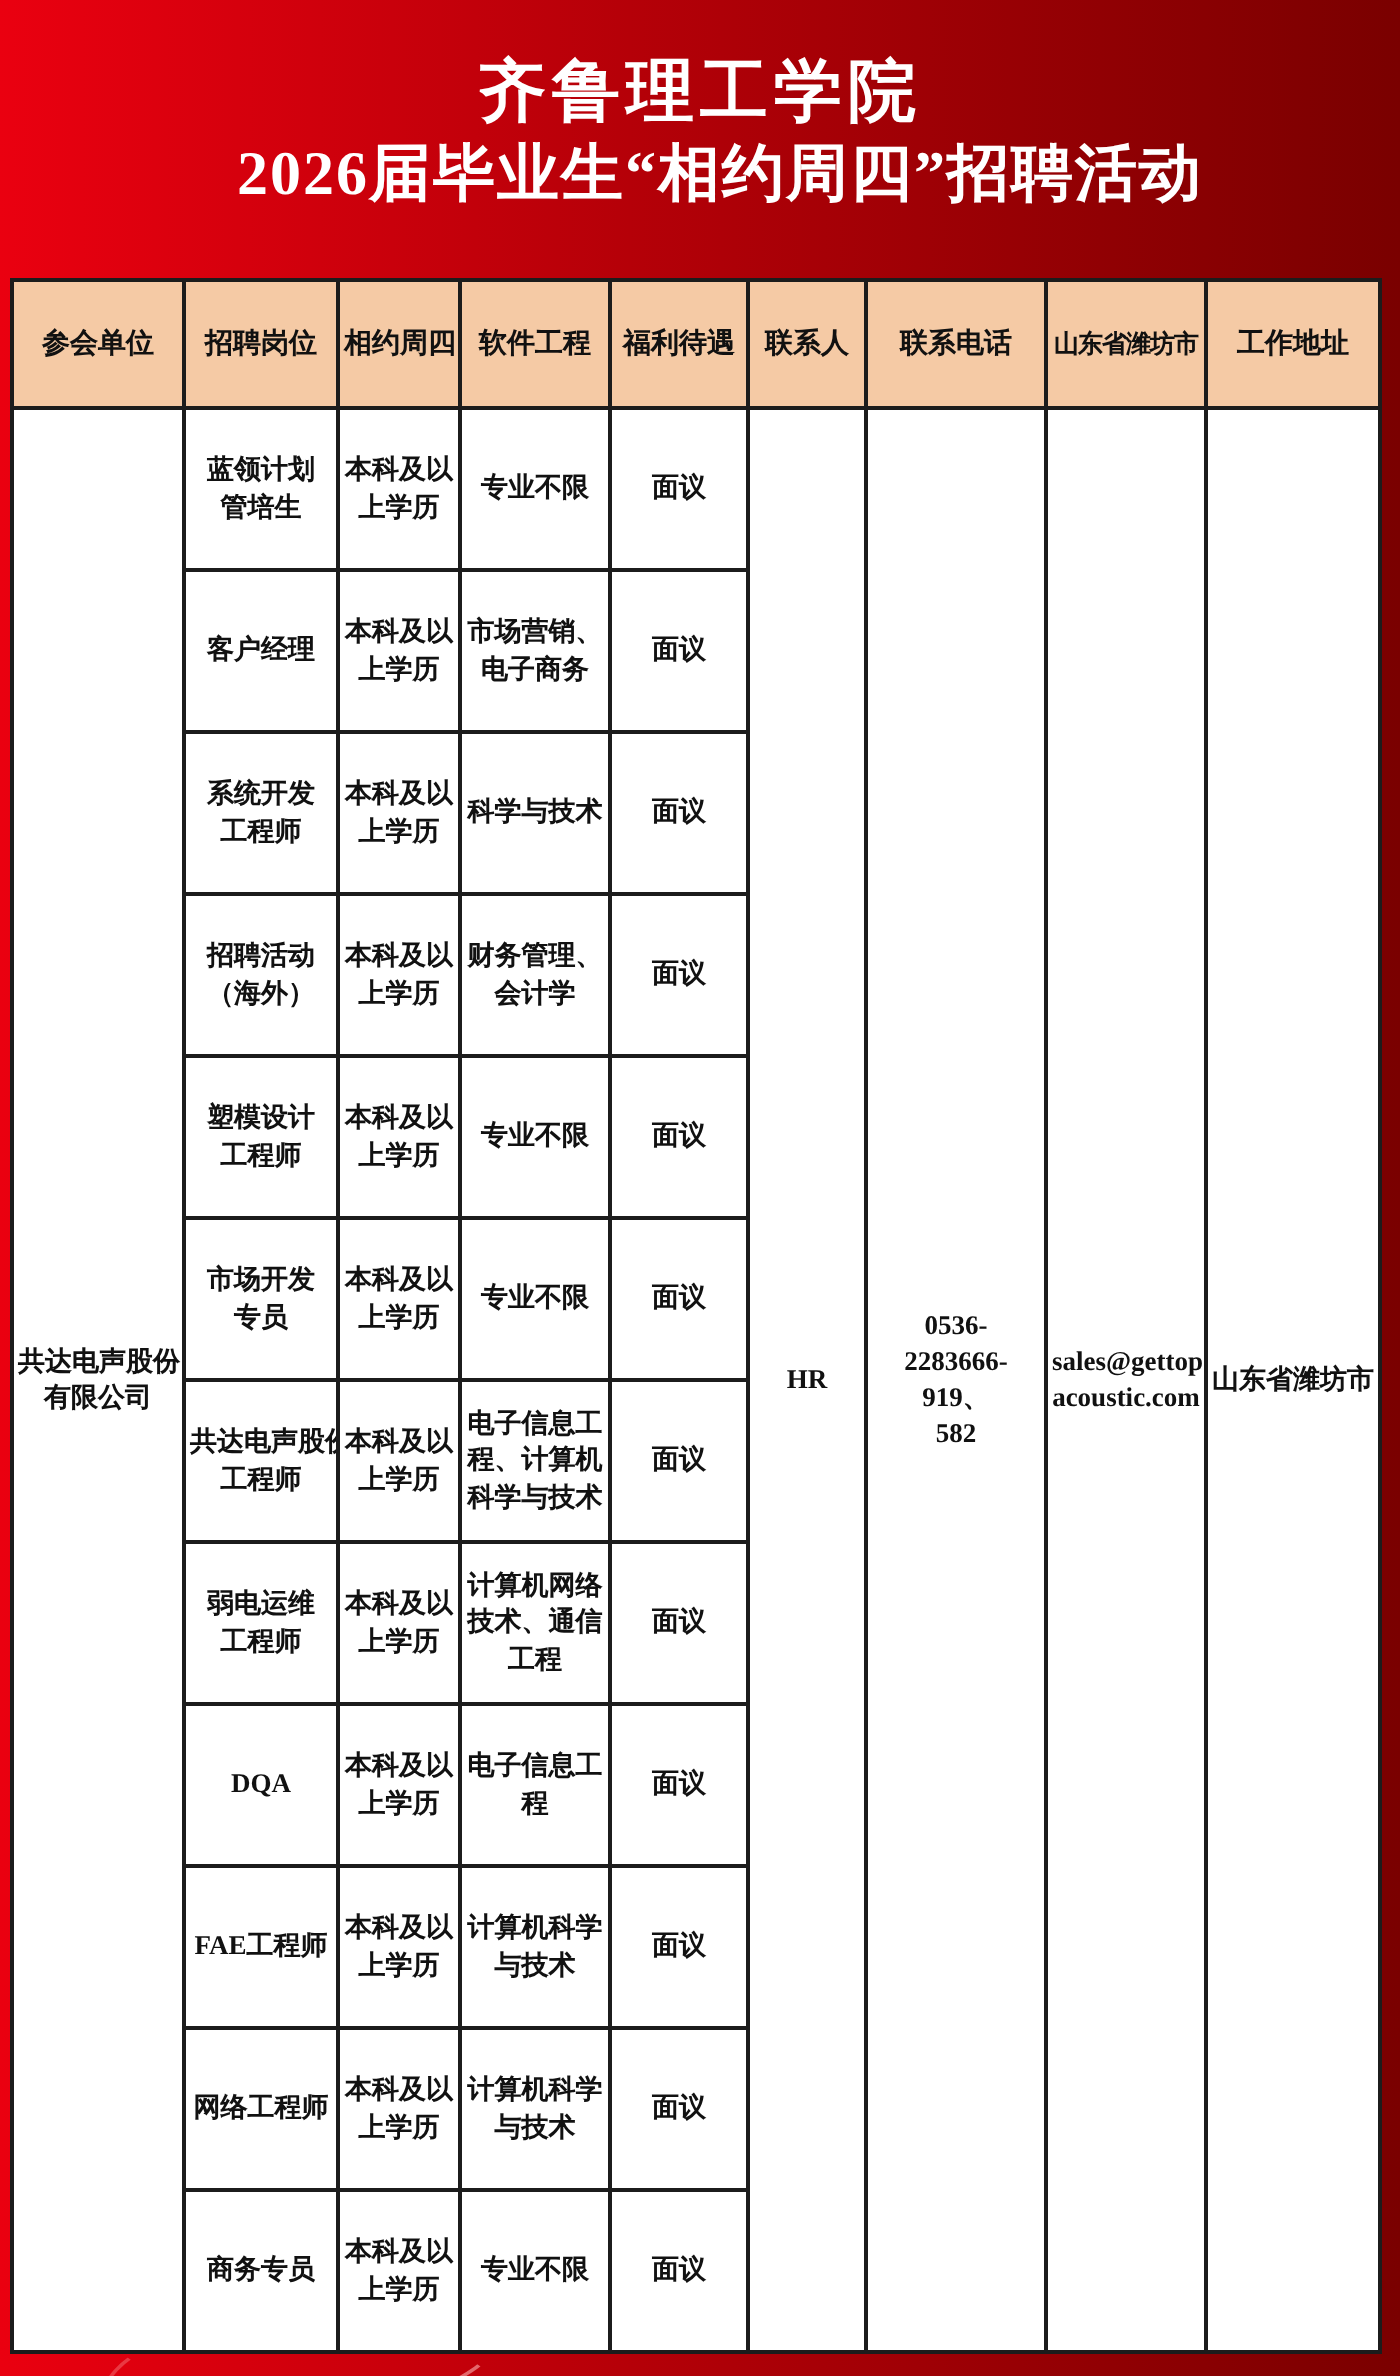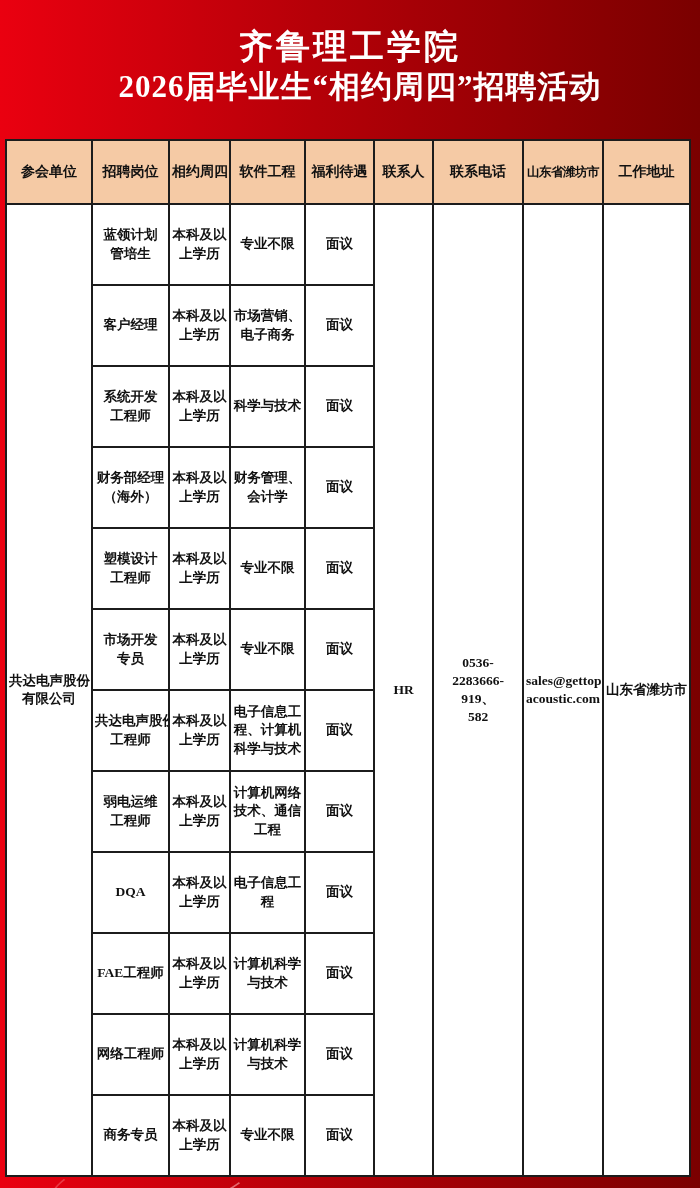--- a/index.html
+++ b/index.html
@@ -145,21 +145,21 @@
   <tr>
     <td>系统开发
 工程师</td>
     <td>本科及以
 上学历</td>
     <td>科学与技术</td>
     <td>面议</td>
   </tr>
 
   <tr>
-    <td>财务部经理
+    <td>招聘活动
 （海外）</td>
     <td>本科及以
 上学历</td>
     <td>财务管理、
 会计学</td>
     <td>面议</td>
   </tr>
 
   <tr>
     <td>塑模设计

